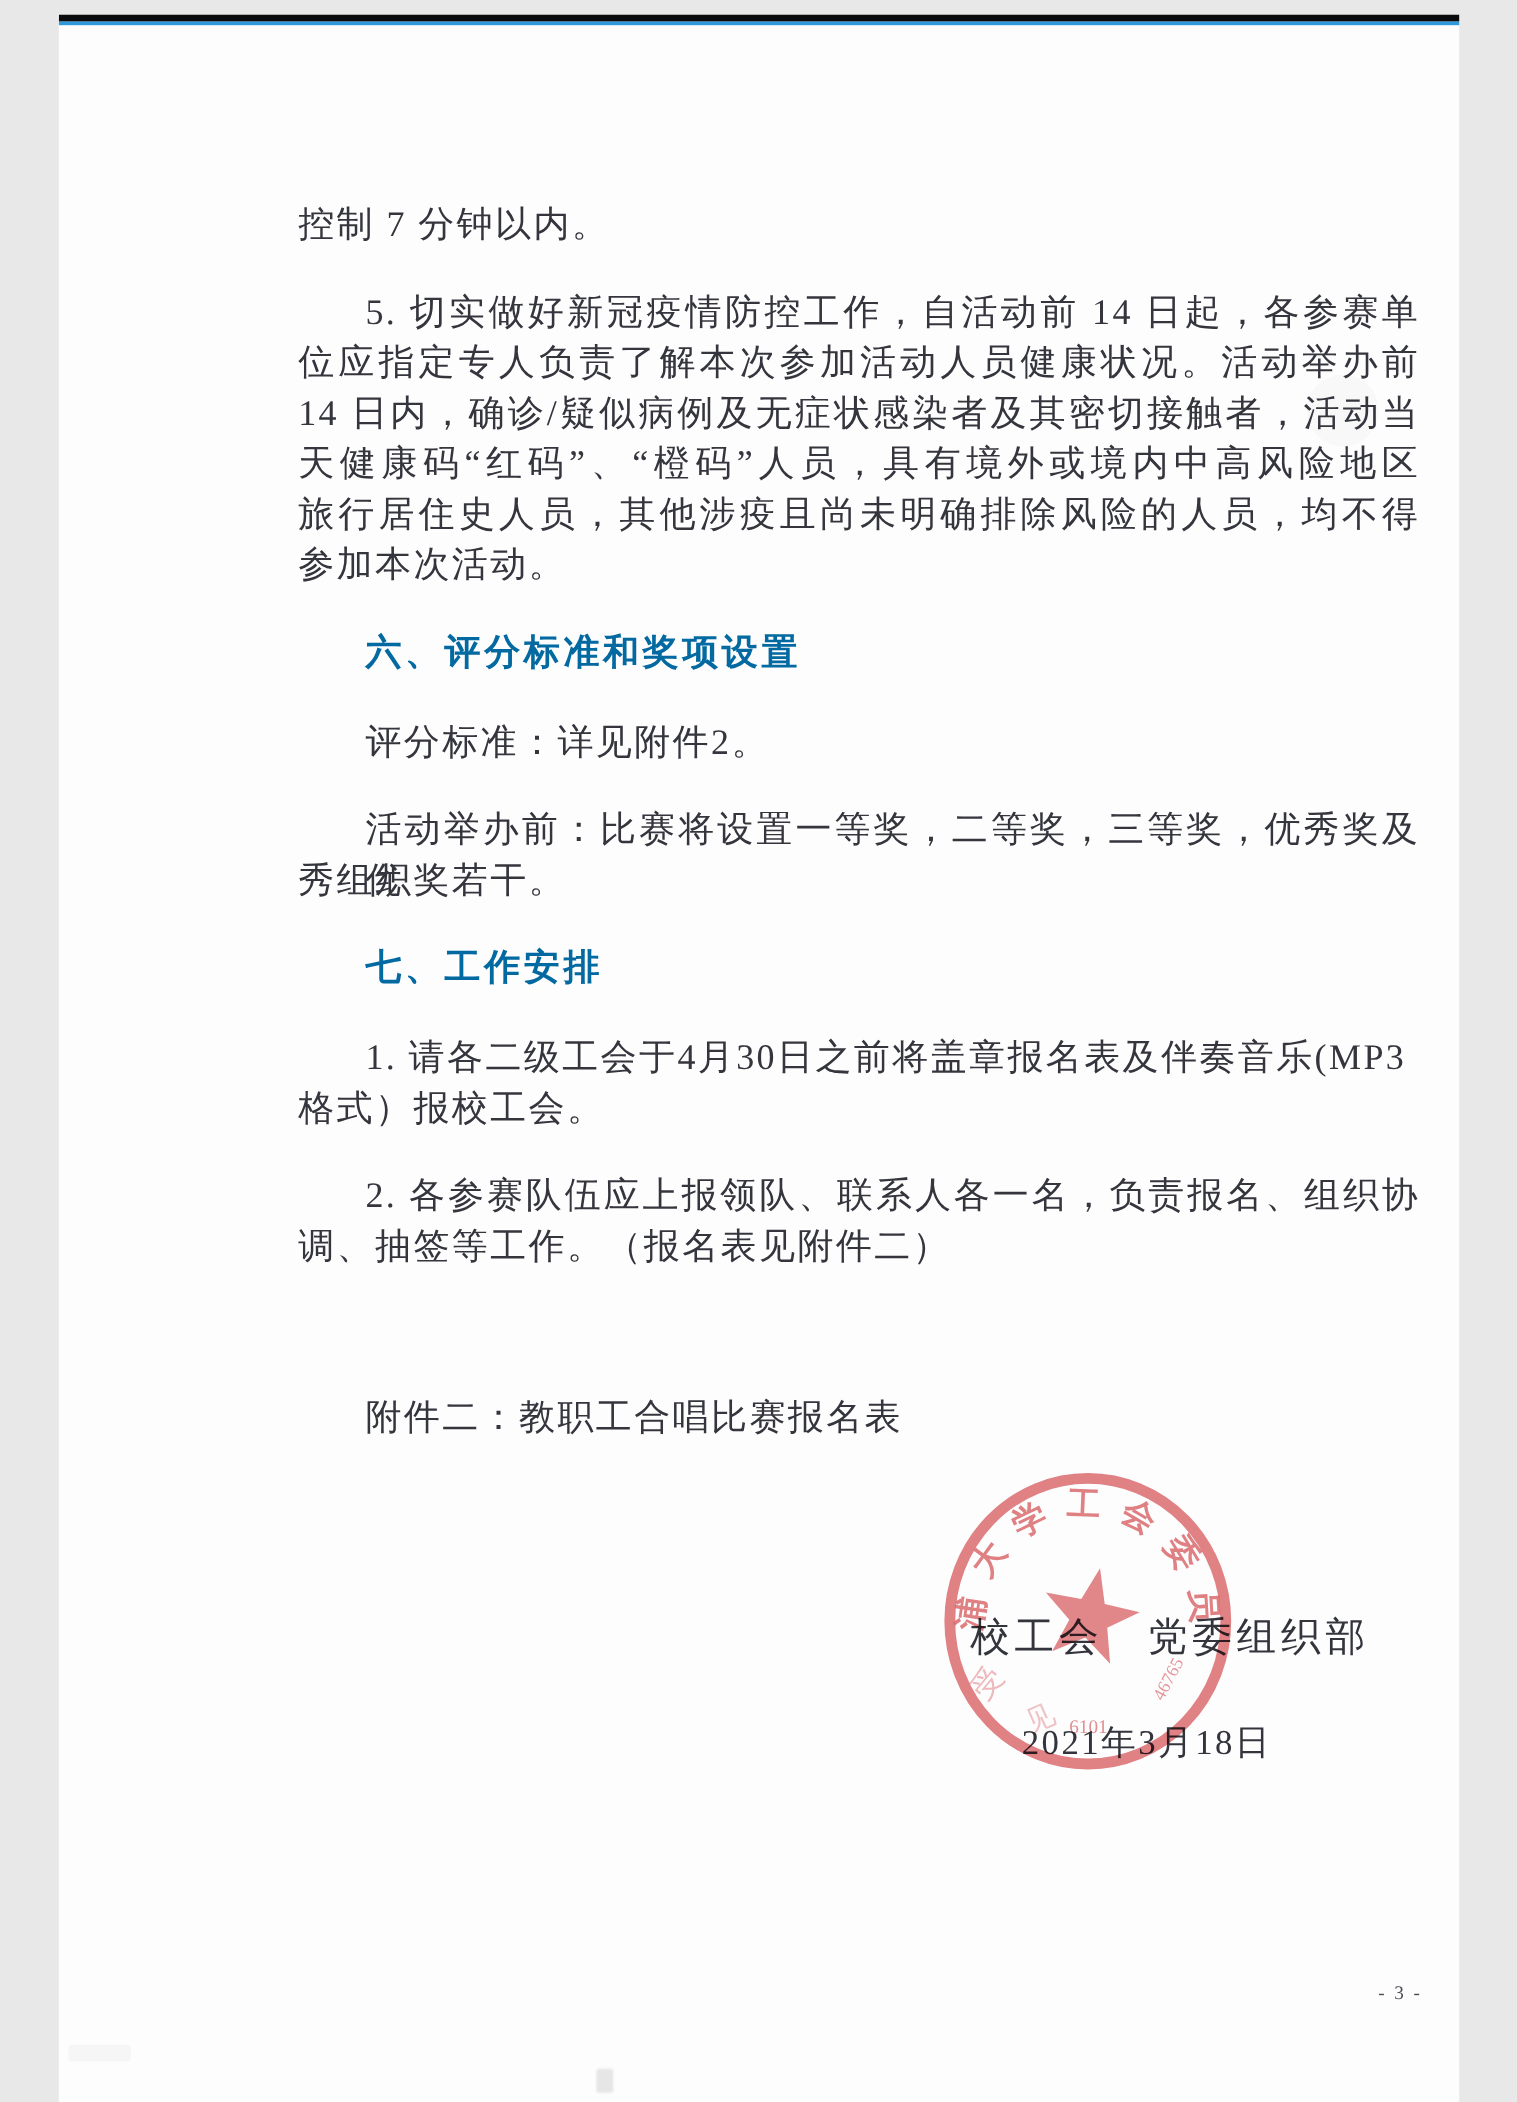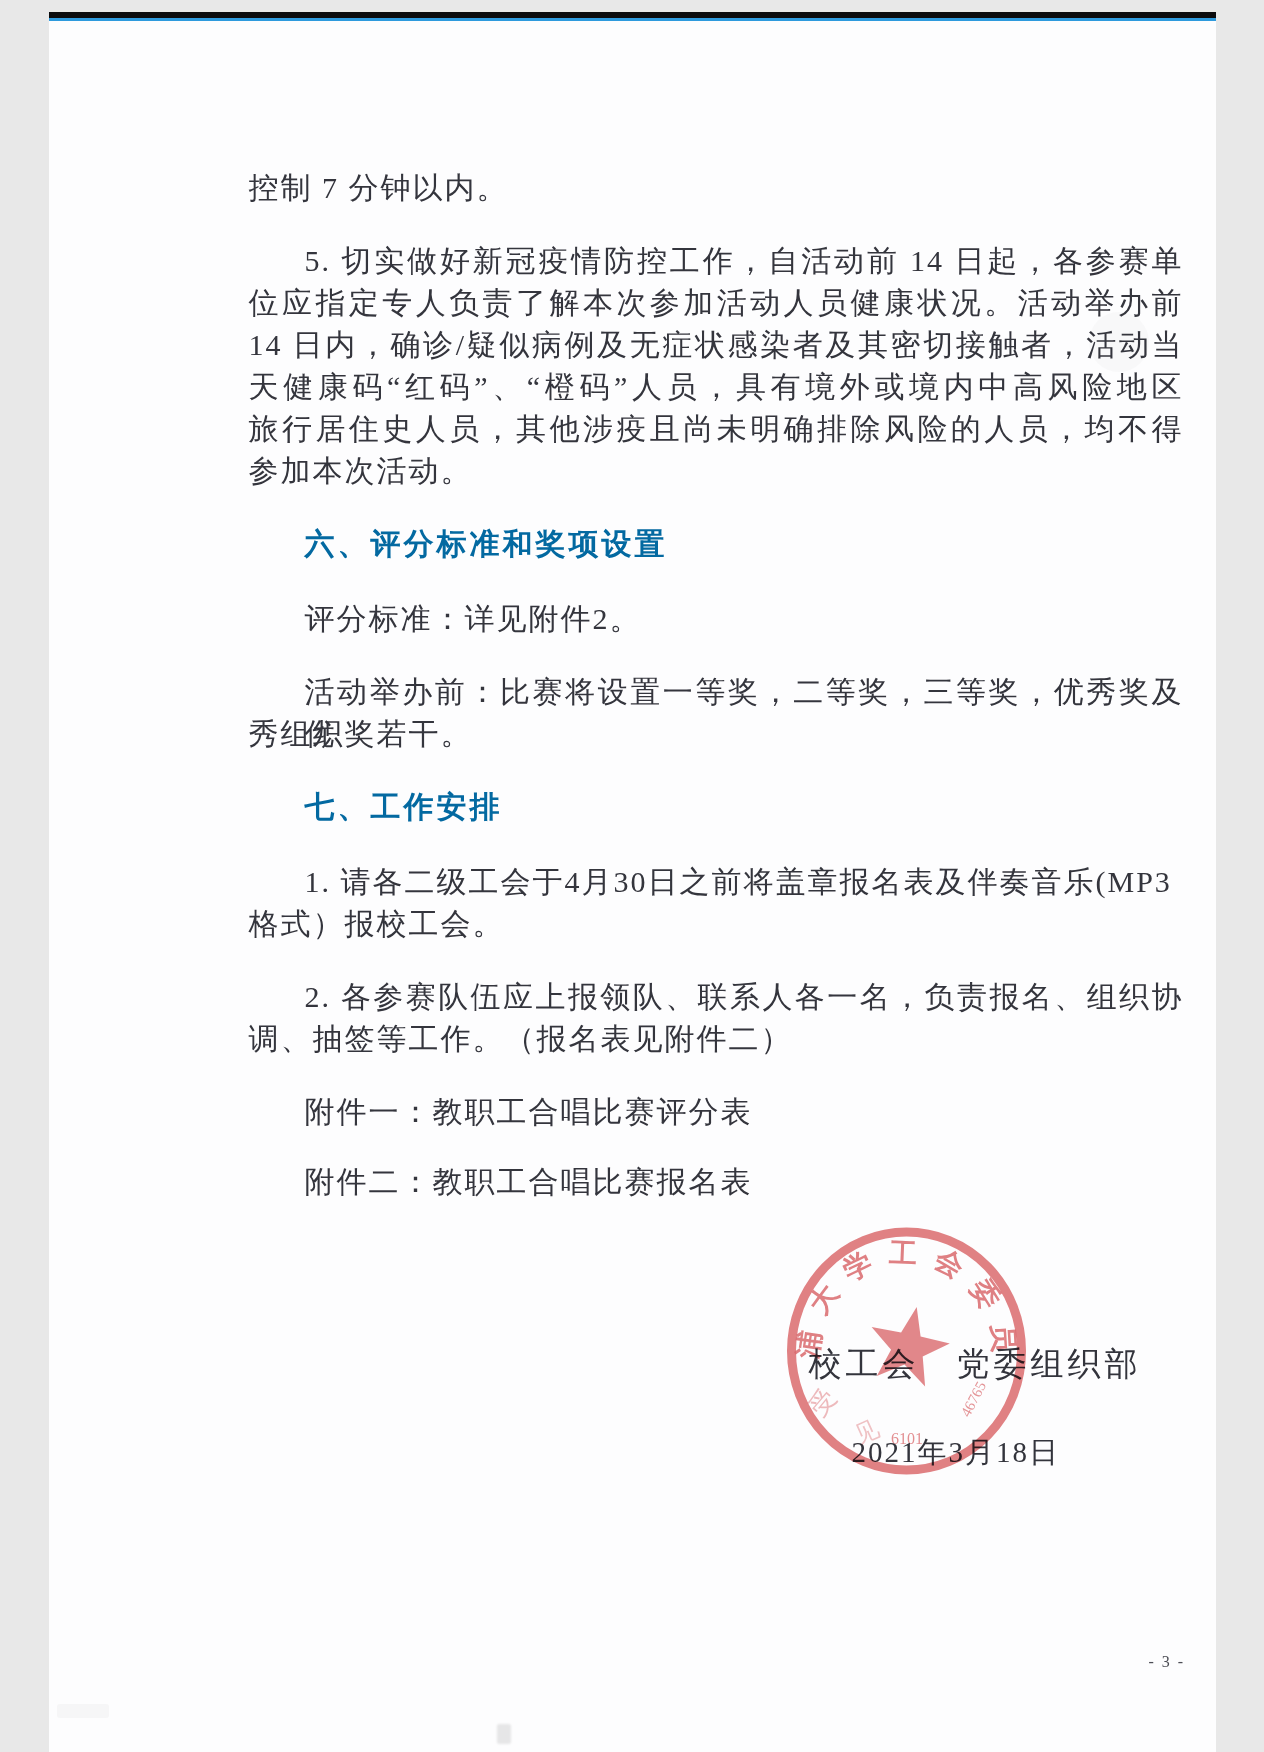--- a/index.html
+++ b/index.html
@@ -78,21 +78,20 @@
   <div class="line" style="top:701px">秀组织奖若干。</div>
 
   <div class="line h" style="top:774px">七、工作安排</div>
 
   <div class="line ind" style="top:849px">1. 请各二级工会于4月30日之前将盖章报名表及伴奏音乐(MP3</div>
   <div class="line" style="top:891px">格式）报校工会。</div>
 
   <div class="line fill ind" style="top:964px">2. 各参赛队伍应上报领队、联系人各一名，负责报名、组织协</div>
   <div class="line" style="top:1006px">调、抽签等工作。（报名表见附件二）</div>
 
-  <div class="line ind" style="top:1079px">附件一：教职工合唱比赛评分表</div>
   <div class="line ind" style="top:1149px">附件二：教职工合唱比赛报名表</div>
 
   <div class="sig">校工会　党委组织部</div>
   <div class="date">2021年3月18日</div>
 
   <svg class="seal" width="262" height="264" viewBox="0 0 262 264">
     <defs>
       <path id="sealArc" d="M 48.8 159.1 A 88 88 0 1 1 214.2 159.1" fill="none"></path>
     </defs>
     <ellipse cx="131.5" cy="129" rx="115" ry="119" fill="none" stroke="#d85a5e" stroke-width="9" opacity="0.85"></ellipse>

